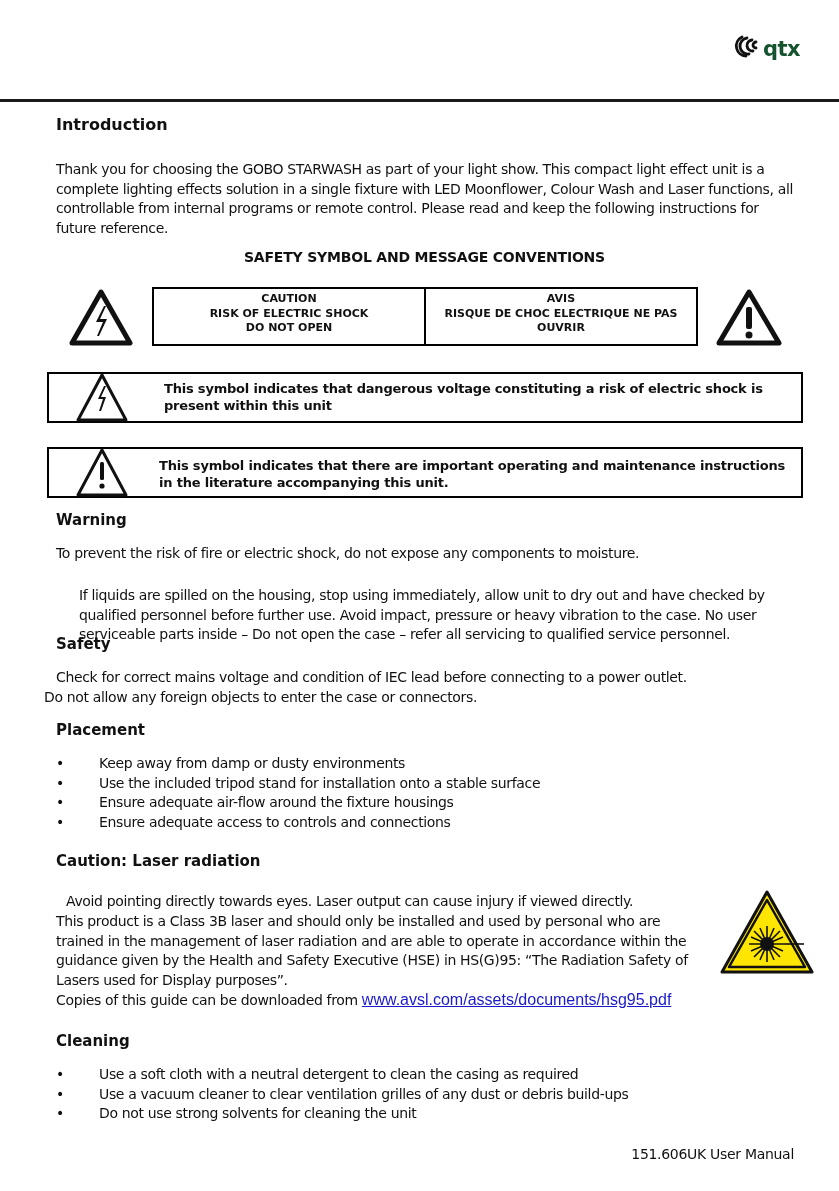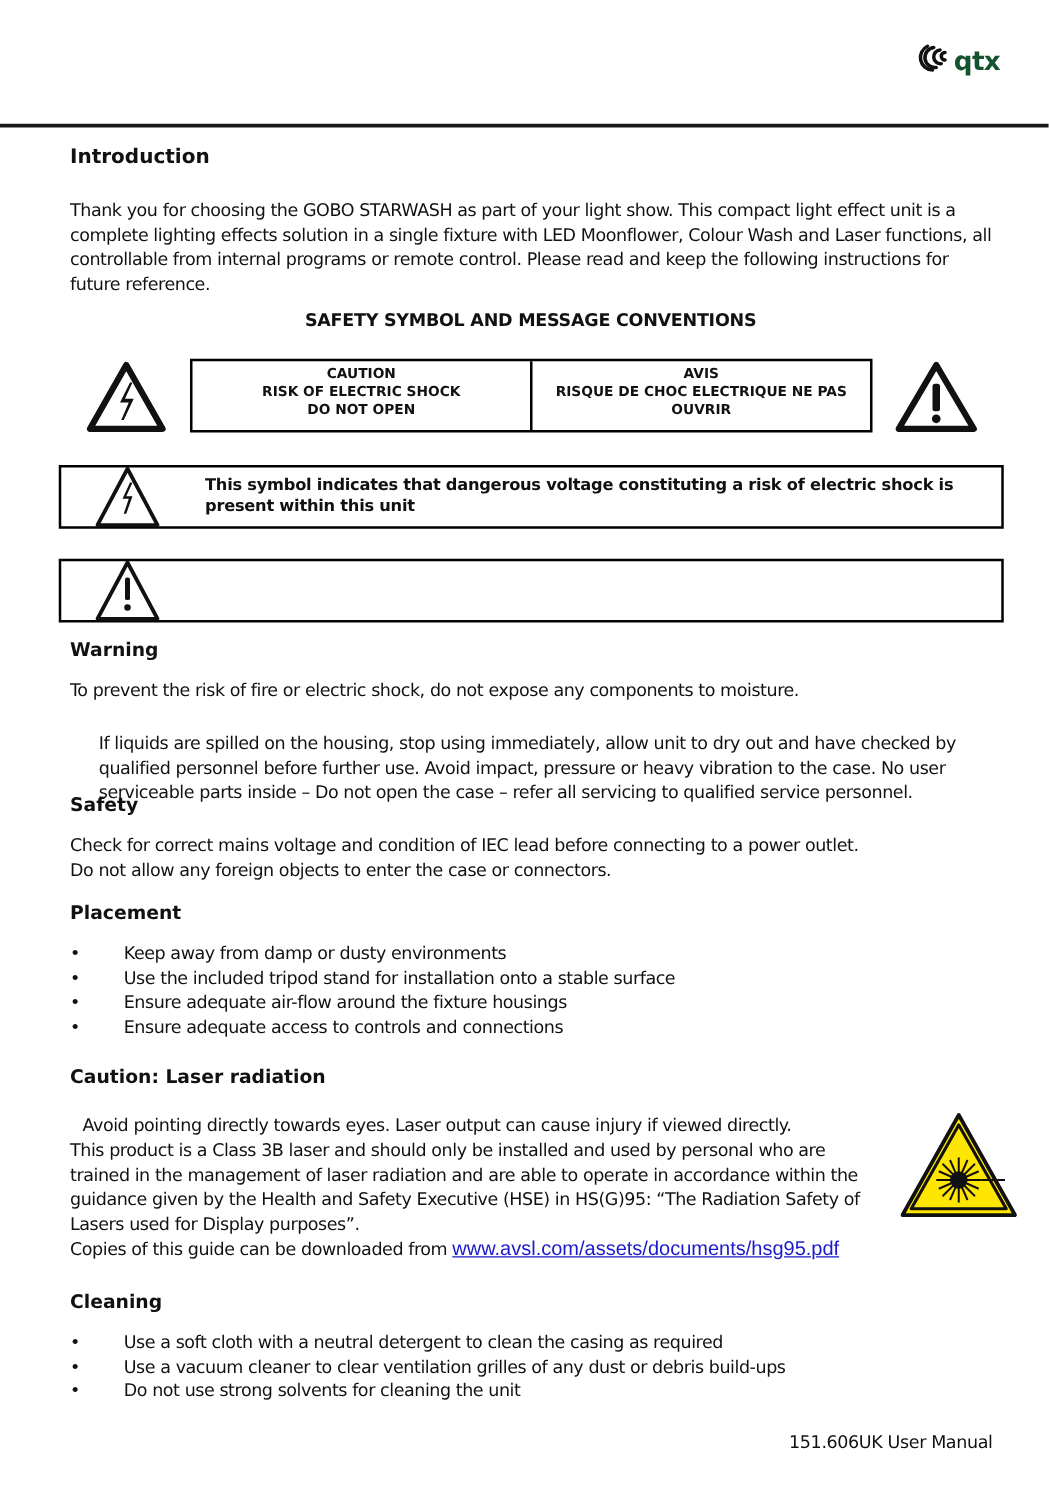--- a/index.html
+++ b/index.html
@@ -85,29 +85,30 @@
 </div>
 
 <div class="abs symbol-box" style="top:447px; height:51px;">
   <span class="icon">
     <svg width="56" height="52" viewBox="0 0 56 52">
       <path d="M28 4 L52 49 L4 49 Z" fill="#fff" stroke="#111" stroke-width="3" stroke-linejoin="round"></path>
       <rect x="26" y="16" width="4" height="18" rx="1.5" fill="#111"></rect>
       <circle cx="28" cy="40" r="2.6" fill="#111"></circle>
     </svg>
   </span>
+  <div class="text" style="top:8px; left:110px; right:10px;">This symbol indicates that there are important operating and maintenance instructions in the literature accompanying this unit.</div>
 </div>
 
 <div class="abs h" style="left:56px; top:511px;">Warning</div>
 <div class="abs p" style="left:56px; top:544px; width:740px;">To prevent the risk of fire or electric shock, do not expose any components to moisture.</div>
 <div class="abs p" style="left:56px; top:586px; width:740px;margin-left:23px;">If liquids are spilled on the housing, stop using immediately, allow unit to dry out and have checked by qualified personnel before further use. Avoid impact, pressure or heavy vibration to the case. No user serviceable parts inside – Do not open the case – refer all servicing to qualified service personnel.</div>
 
 <div class="abs h" style="left:56px; top:635px;">Safety</div>
 <div class="abs p" style="left:56px; top:668px; width:740px;">Check for correct mains voltage and condition of IEC lead before connecting to a power outlet.</div>
-<div class="abs p" style="left:56px; top:688px; width:740px;">Do not allow any foreign objects to enter the case or connectors.</div>
+<div class="abs p" style="left:44px; top:688px; width:740px;">Do not allow any foreign objects to enter the case or connectors.</div>
 
 <div class="abs h" style="left:56px; top:721px;">Placement</div>
 <ul class="abs bullets" style="left:56px; top:754px; width:740px;">
   <li>Keep away from damp or dusty environments</li>
   <li>Use the included tripod stand for installation onto a stable surface</li>
   <li>Ensure adequate air-flow around the fixture housings</li>
   <li>Ensure adequate access to controls and connections</li>
 </ul>
 
 <div class="abs h" style="left:56px; top:852px;">Caution: Laser radiation</div>

